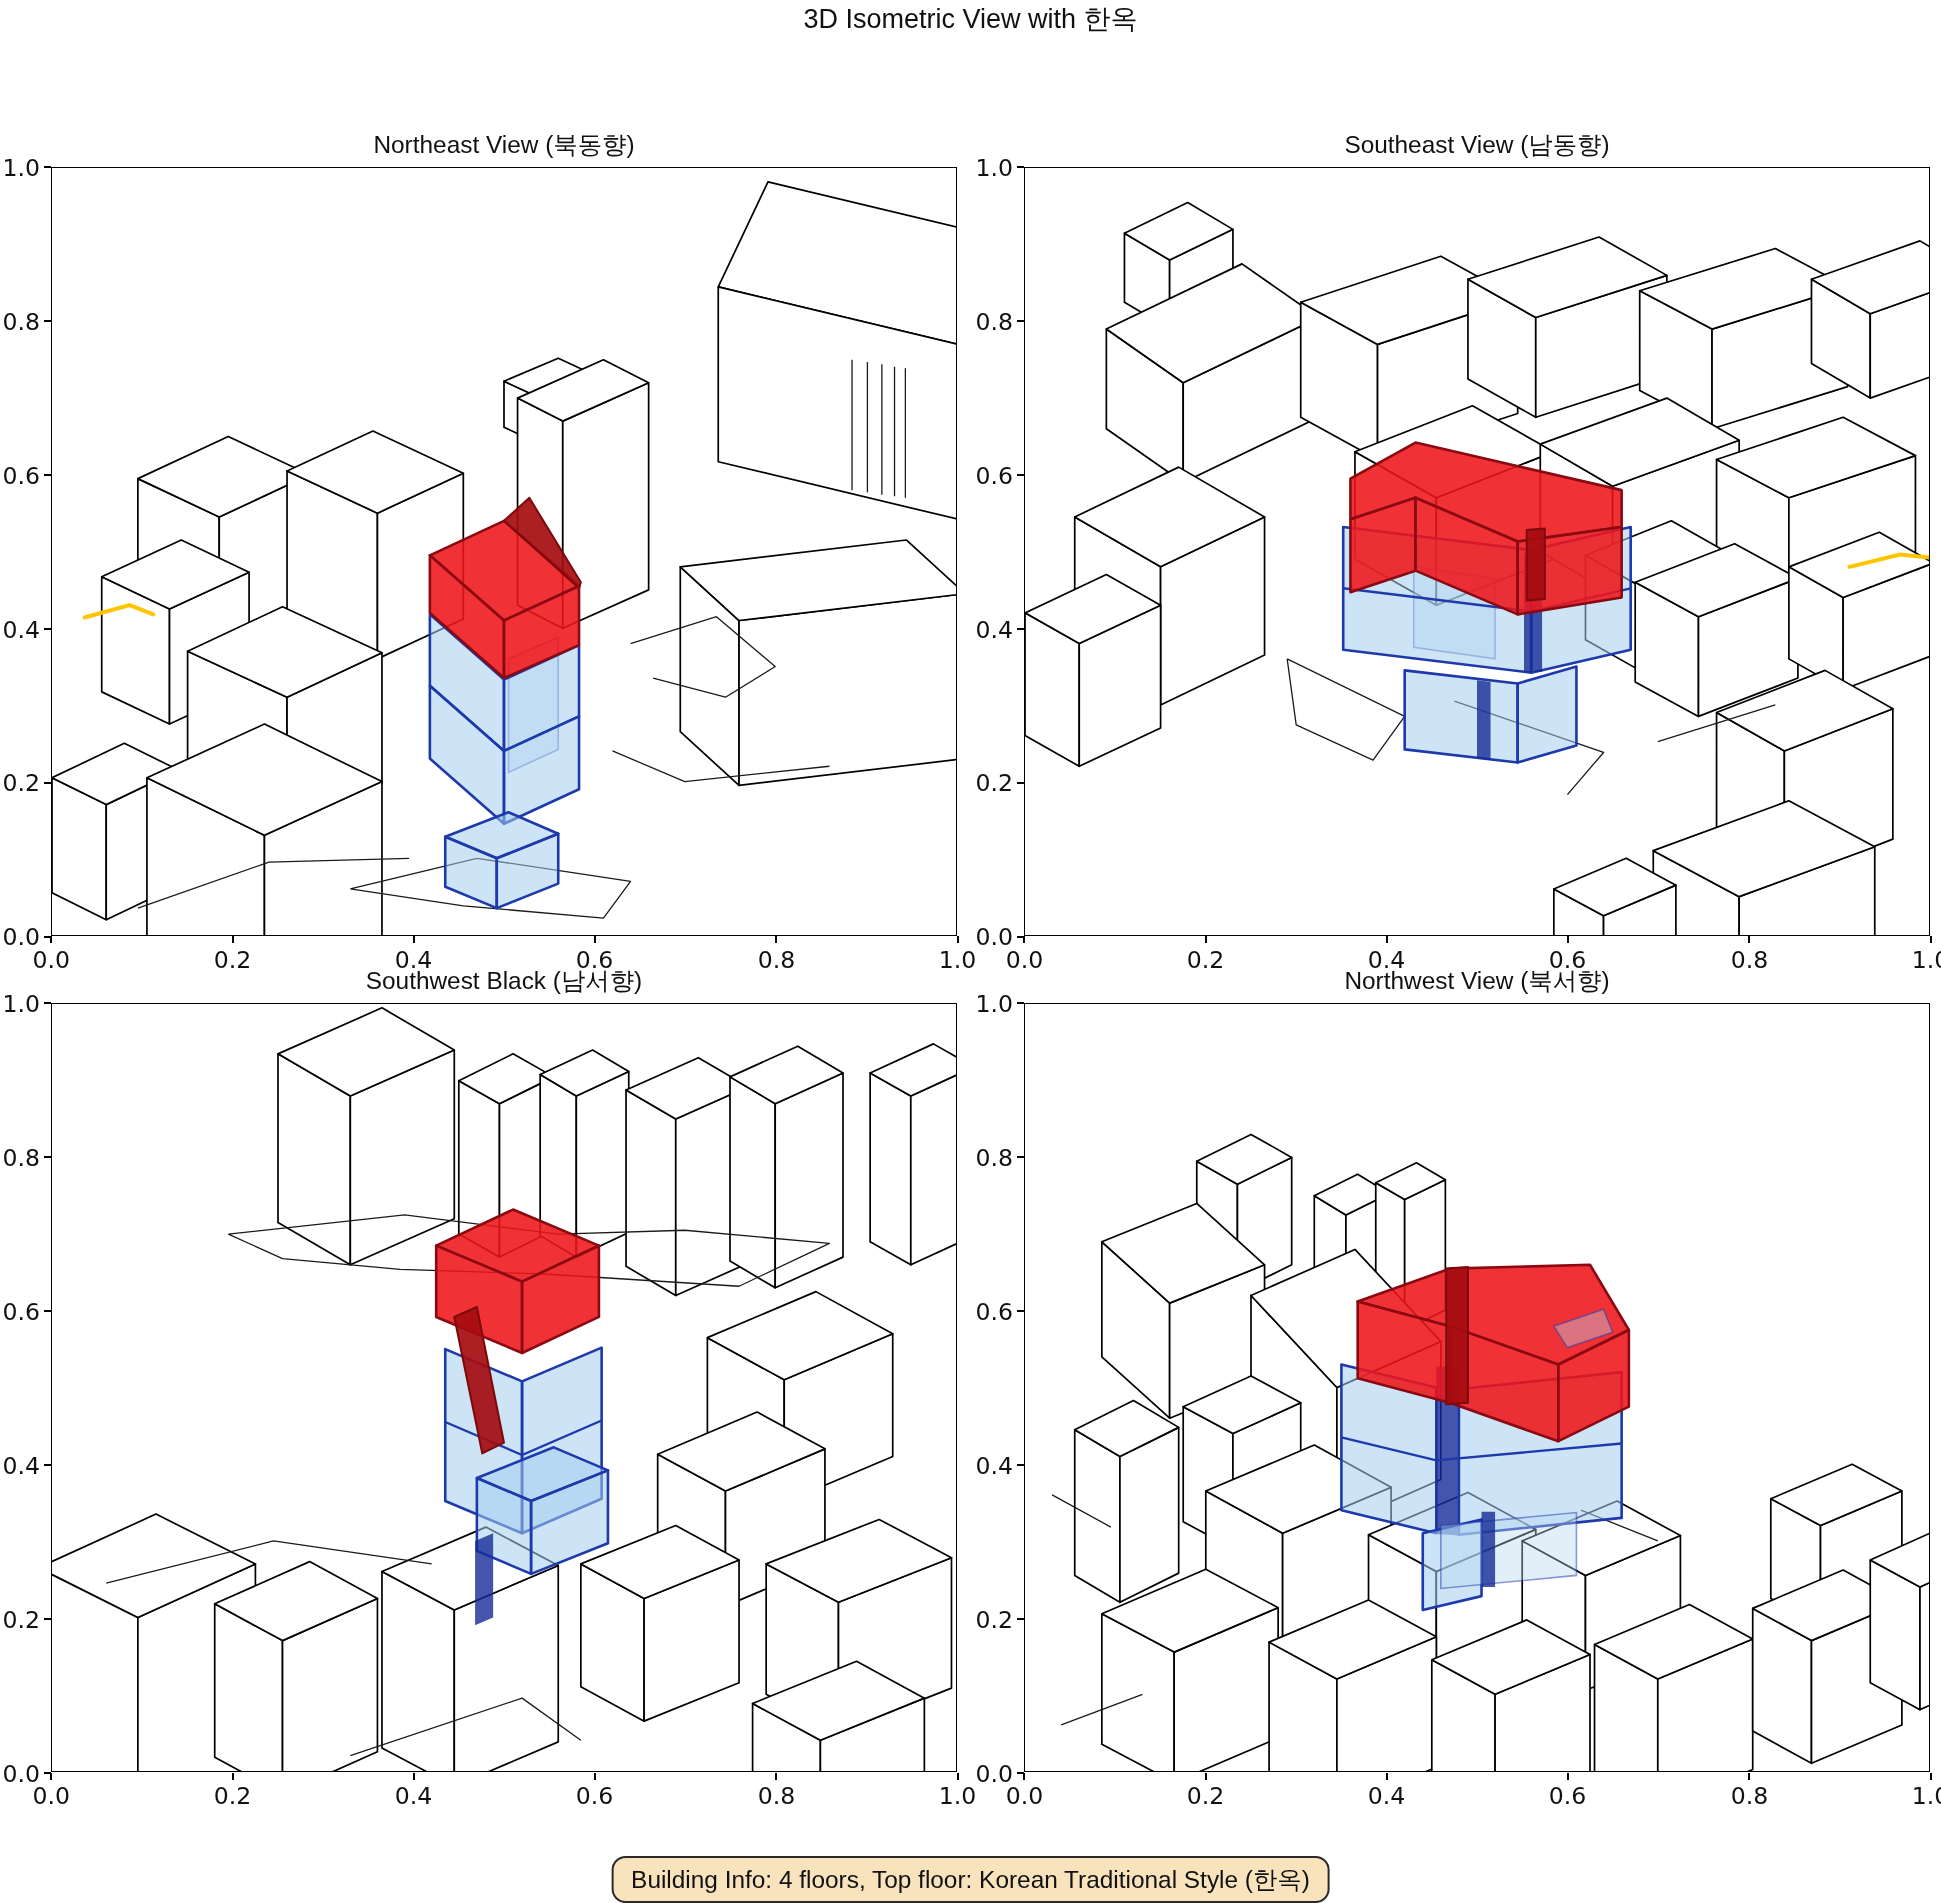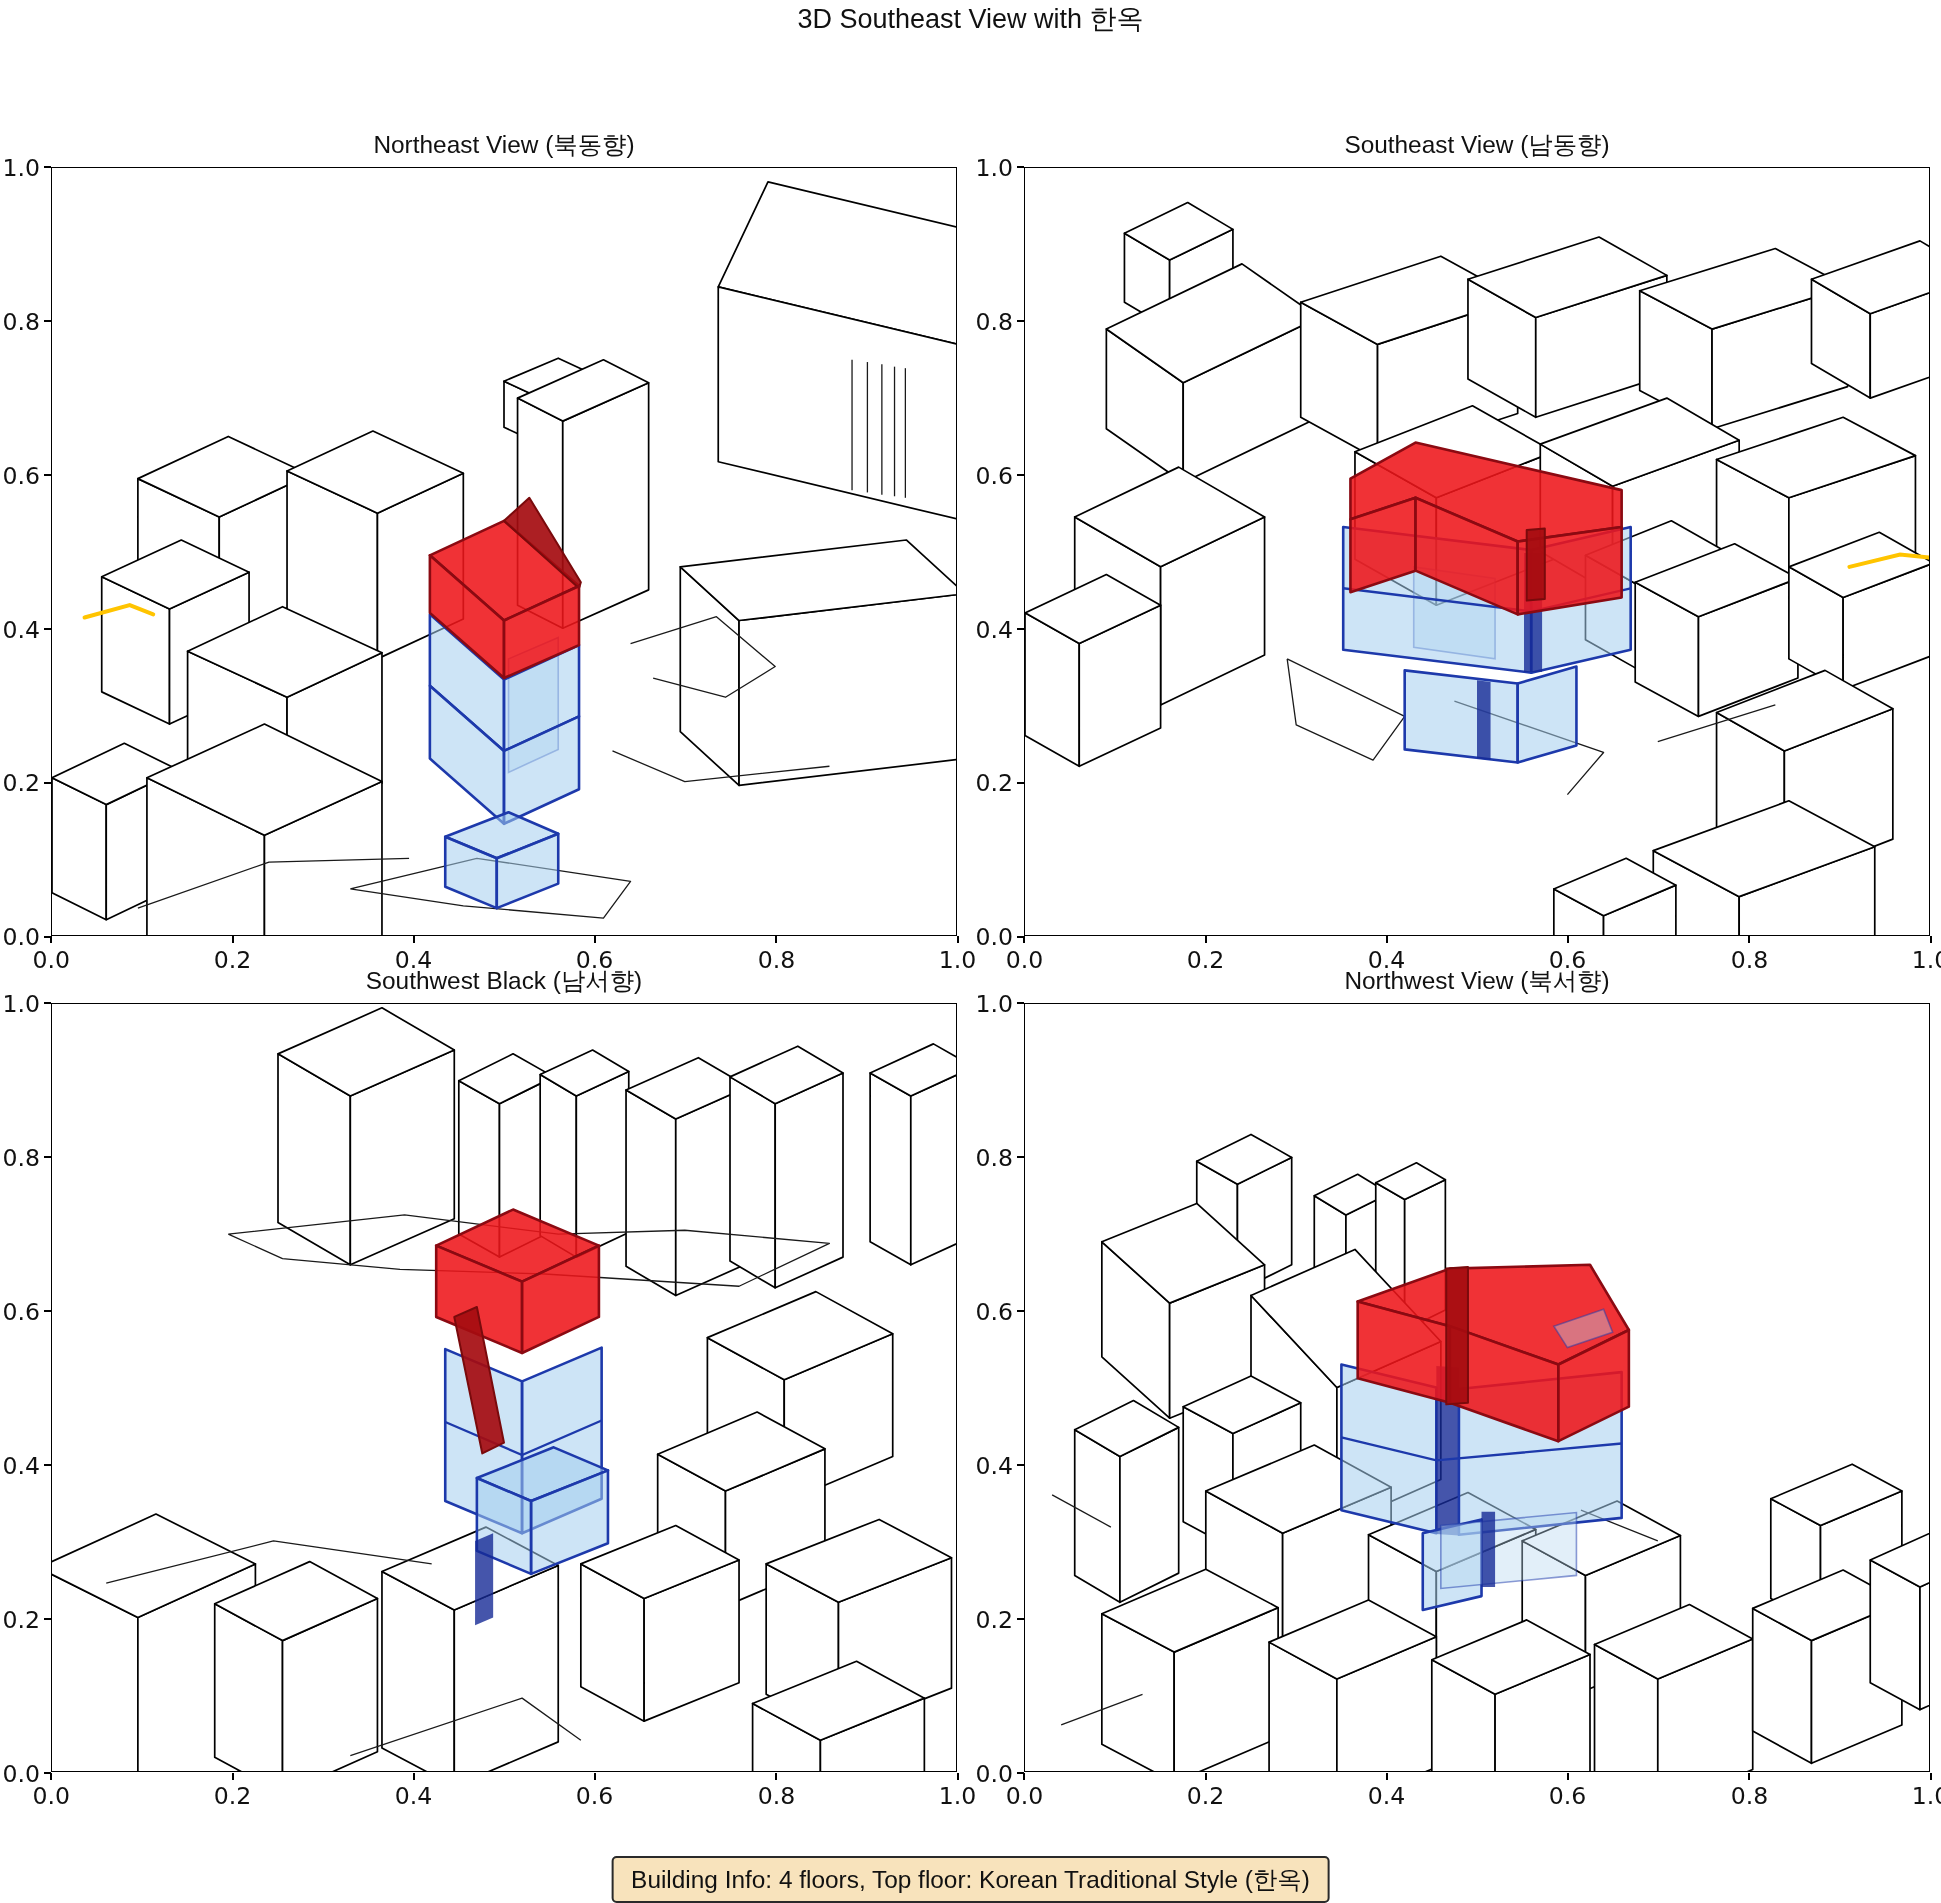--- a/index.html
+++ b/index.html
@@ -5,37 +5,37 @@
   html,body{margin:0;padding:0;background:#ffffff;}
   body{width:1941px;height:1904px;position:relative;font-family:"Liberation Sans","DejaVu Sans",sans-serif;color:#111;}
   .fig-title{position:absolute;top:3.3px;left:0;width:1941px;text-align:center;font-size:27px;line-height:33px;color:#111;}
   .sub-title{position:absolute;width:906px;text-align:center;font-size:24.4px;color:#111;}
   .plot{position:absolute;border:1.6px solid #000;box-sizing:border-box;background:#fff;}
   .plot svg{position:absolute;left:0;top:0;width:100%;height:100%;overflow:hidden;}
   .ytick-label{position:absolute;width:57px;text-align:right;font-size:23.6px;font-family:"DejaVu Sans",sans-serif;color:#111;}
   .xtick-label{position:absolute;width:73px;text-align:center;font-size:23.6px;font-family:"DejaVu Sans",sans-serif;color:#111;}
   .tickmark{position:absolute;background:#000;}
   .info-box{position:absolute;top:1856px;left:50%;transform:translateX(-50%);
-    border:2px solid #2a2a2a;border-radius:5px;padding:5.7px 18px;font-size:24.4px;color:#111;white-space:nowrap;}
+    border:2px solid #2a2a2a;border-radius:14px;padding:5.7px 18px;font-size:24.4px;color:#111;white-space:nowrap;}
   
   .s-w{fill:#ffffff;stroke:#000;stroke-width:1.7px;stroke-linejoin:round;vector-effect:non-scaling-stroke;}
   .s-g{fill:none;stroke:#1a1a1a;stroke-width:1.3px;stroke-linejoin:round;vector-effect:non-scaling-stroke;}
   .s-road{fill:none;stroke:#ffc400;stroke-width:4px;stroke-linecap:round;vector-effect:non-scaling-stroke;}
   .s-fb{fill:rgba(164,205,238,0.55);stroke:#1d39ab;stroke-width:2.6px;stroke-linejoin:round;vector-effect:non-scaling-stroke;}
   .s-fbl{fill:rgba(183,214,240,0.40);stroke:rgba(29,57,171,0.5);stroke-width:1.6px;vector-effect:non-scaling-stroke;}
   .s-bd{fill:rgba(23,42,150,0.8);stroke:none;}
   .s-blg{fill:none;stroke:#1d39ab;stroke-width:2.4px;vector-effect:non-scaling-stroke;}
   .s-r{fill:rgba(238,22,26,0.88);stroke:#8b0a12;stroke-width:2.6px;stroke-linejoin:round;vector-effect:non-scaling-stroke;}
   .s-rd{fill:rgba(165,12,16,0.92);stroke:#7a0a0c;stroke-width:2px;stroke-linejoin:round;vector-effect:non-scaling-stroke;}
 </style>
 </head>
 <body>
 
 <div class="fig-title">
-  <div>3D Southeast View with 한옥</div>
+  <div>3D Isometric View with 한옥</div>
 </div>
 
 <div id="subplots-root">
     <div class="sub-title" style="left: 51px; top: 129px;">Northeast View (북동향)</div>
     <div class="plot" style="left: 51px; top: 167px; width: 906px; height: 769px;">
       <svg viewBox="0 0 1000 1000" preserveAspectRatio="none">
         <polygon class="s-w" points="185,455 95,405 95,565 185,615"></polygon>
         <polygon class="s-w" points="185,455 285,400 285,560 185,615"></polygon>
         <polygon class="s-w" points="185,455 95,405 195,350 285,400"></polygon>
         <polygon class="s-w" points="130,575 55,533 55,683 130,725"></polygon>

